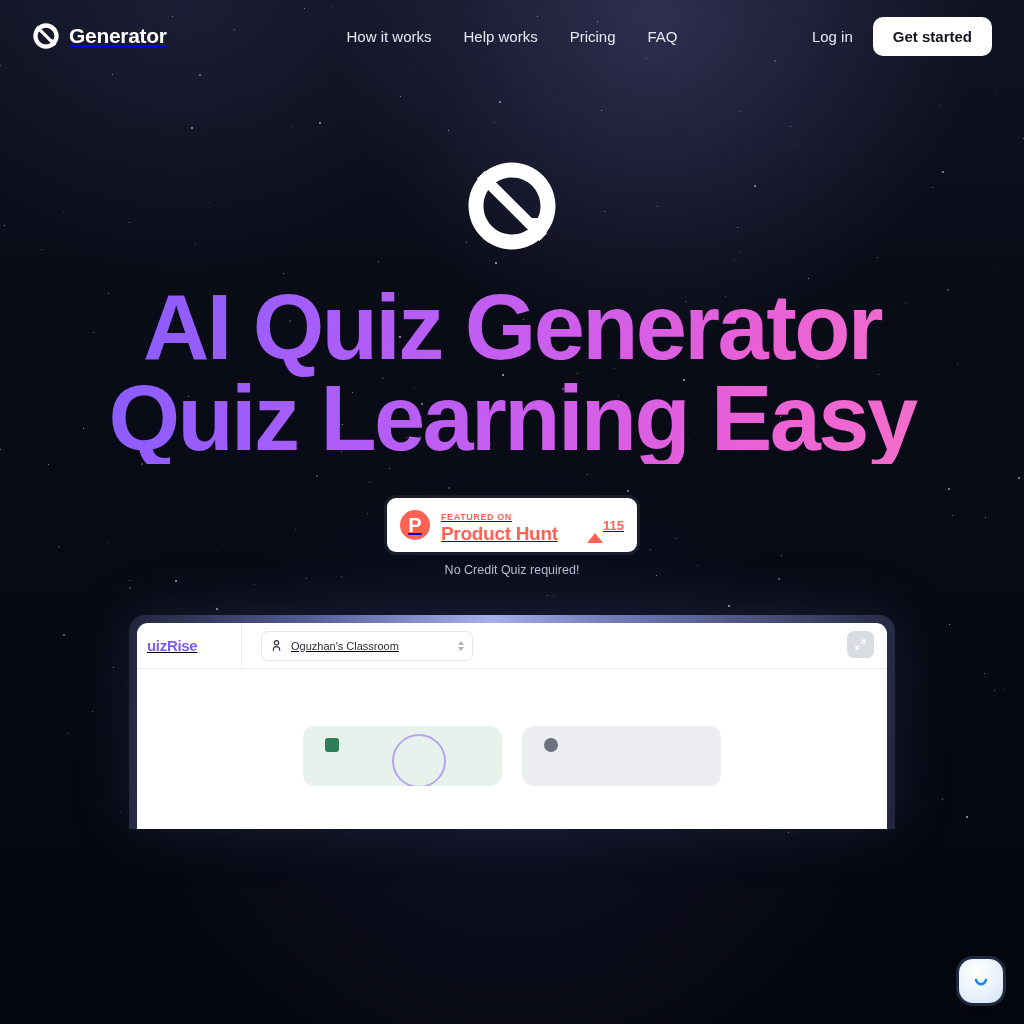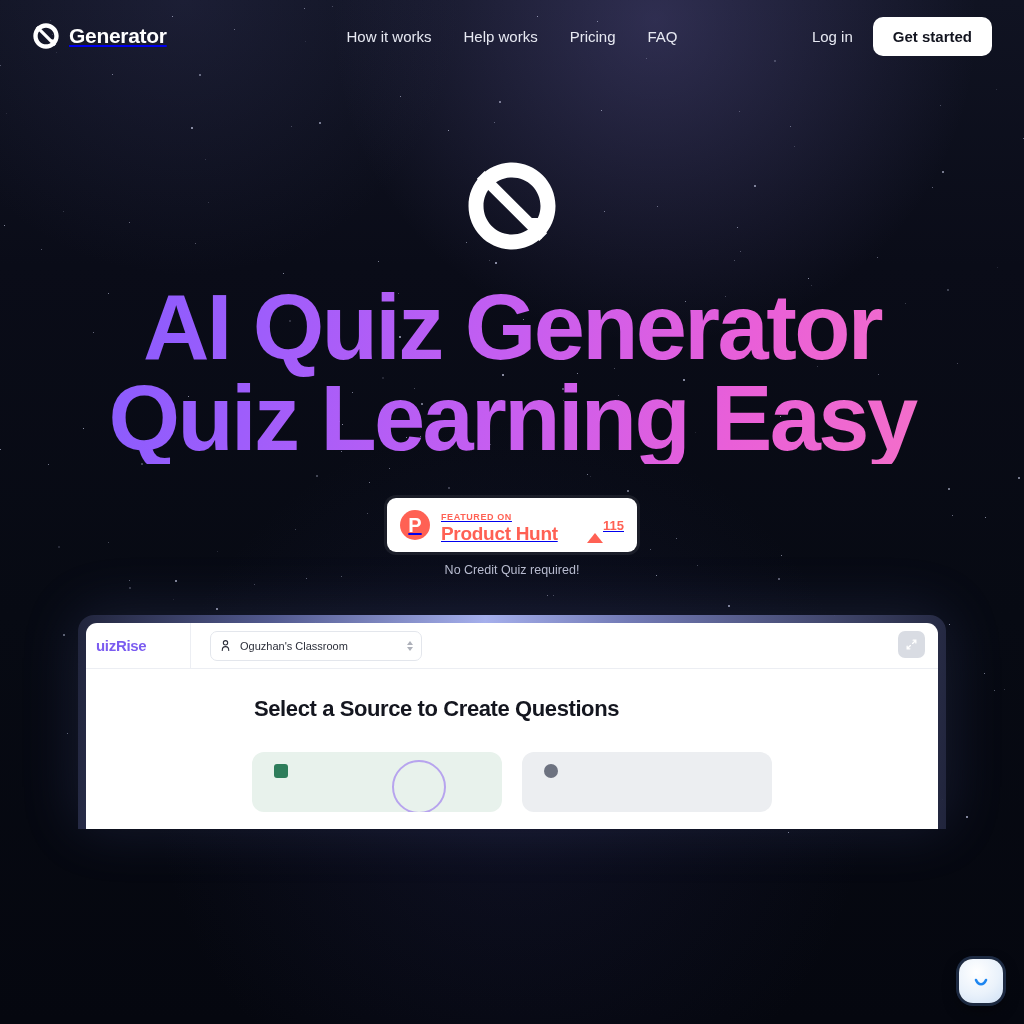--- a/index.html
+++ b/index.html
@@ -137,21 +137,22 @@
   }
   .nocard {
     margin-top:11px; text-align:center;
     color:#b9bdd0; font-size:12.5px;
   }
 
   
   .preview-wrap {
     position:relative; z-index:5;
     margin: 38px auto 16px;
-    width: 868px;
+    width: 766px;
+    text-decoration: underline;
   }
   .preview-frame {
     border-radius: 16px 16px 0 0;
     padding: 8px 8px 0;
     background:
       linear-gradient(95deg, rgba(34,38,62,0.95) 0%, rgba(86,94,150,0.95) 22%, rgba(168,178,240,0.98) 46%, rgba(120,128,190,0.95) 62%, rgba(34,38,62,0.95) 100%);
     box-shadow: 0 -2px 60px rgba(120,130,220,0.16);
   }
   .preview {
     background:#fff; border-radius:11px 11px 0 0;
@@ -498,21 +499,20 @@
           </div>
 
           <div class="pv-expand">
             <svg width="13" height="13" viewBox="0 0 24 24" fill="none" stroke="#ffffff" stroke-width="2.4" stroke-linecap="round">
               <path d="M15 4h5v5M20 4l-6 6M9 20H4v-5M4 20l6-6"></path>
             </svg>
           </div>
         </div>
 
         <div class="pv-body">
-          <div class="pv-h2">Select a Source to Create Questions</div>
 
           <div class="pv-cards">
             <div class="pv-card green">
               <span class="dot"></span>
               <span class="ring"></span>
             </div>
             <div class="pv-card grey">
               <span class="dot"></span>
             </div>
           </div>

